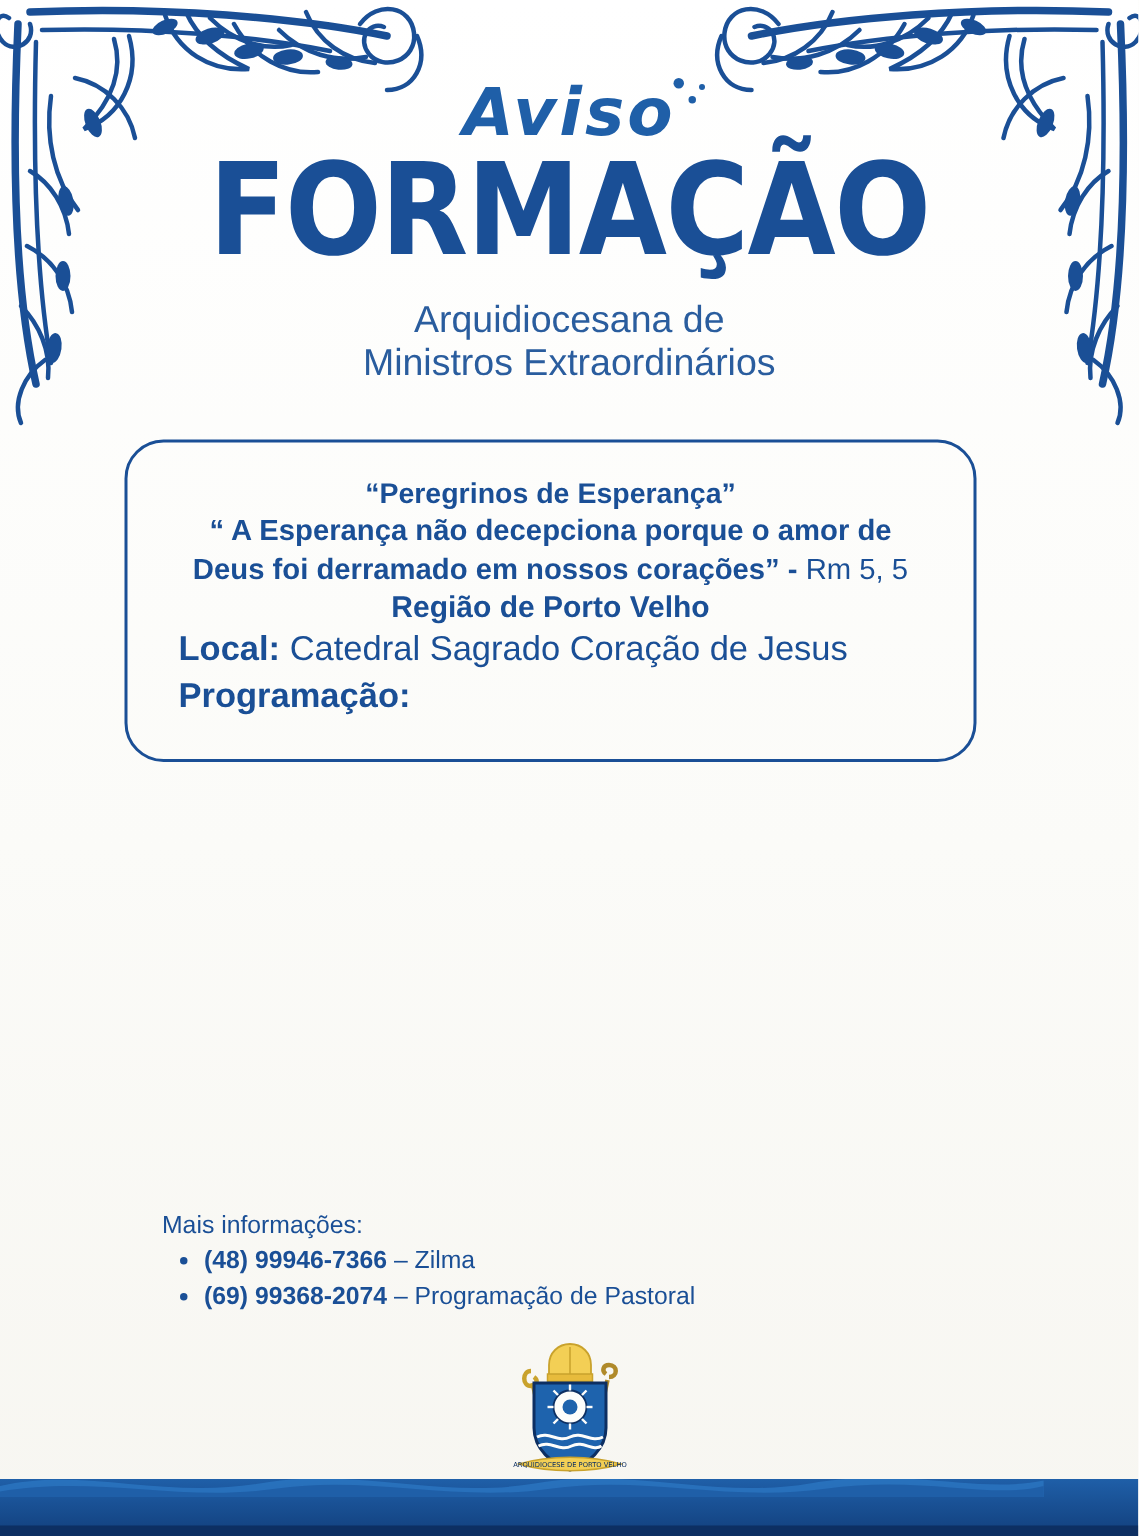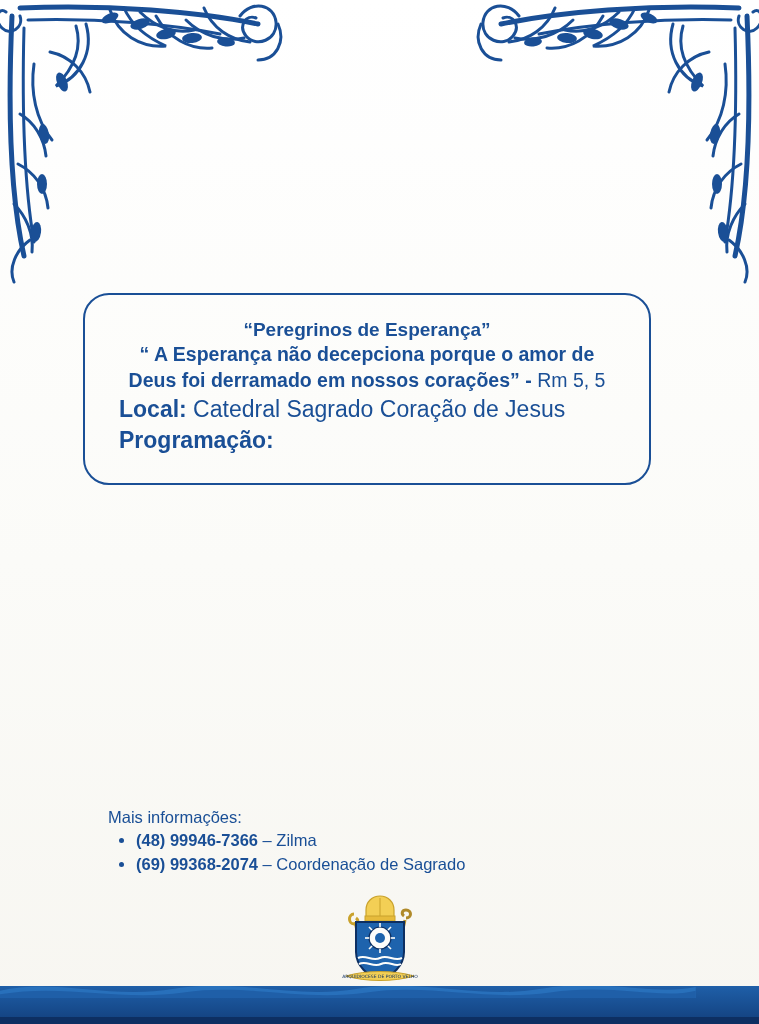--- a/index.html
+++ b/index.html
@@ -262,51 +262,65 @@
         <ellipse cx="72" cy="88" rx="5" ry="10" transform="rotate(-22 72 88)"></ellipse>
         <ellipse cx="54" cy="140" rx="5" ry="10" transform="rotate(-10 54 140)"></ellipse>
         <ellipse cx="52" cy="190" rx="5" ry="10"></ellipse>
         <ellipse cx="46" cy="238" rx="5" ry="10" transform="rotate(8 46 238)"></ellipse>
         <ellipse cx="120" cy="24" rx="9" ry="4.5" transform="rotate(-24 120 24)"></ellipse>
         <ellipse cx="236" cy="48" rx="9" ry="4.5" transform="rotate(6 236 48)"></ellipse>
       </g>
     </svg>
   </div>
 
+  <div class="header">
+    <div class="aviso">
+      <span>Aviso</span>
+      <span class="dot-a"></span>
+      <span class="dot-b"></span>
+      <span class="dot-c"></span>
+    </div>
+    <div class="formacao">FORMAÇÃO</div>
+    <div class="subtitle">
+      <div>Arquidiocesana de</div>
+      <div>Ministros Extraordinários</div>
+    </div>
+  </div>
 
   <div class="card">
 
     <div class="quote-block">
       <p class="quote-line1">“Peregrinos de Esperança”</p>
       <p class="quote-line2">
         <span>“ A Esperança não decepciona porque o amor de Deus foi derramado em nossos corações” -</span><span class="quote-ref"> Rm 5, 5</span>
       </p>
     </div>
 
 
+    <p class="region">Região de Porto Velho</p>
 
     <p class="row">
       <b>Local:</b><span> Catedral Sagrado Coração de Jesus</span>
     </p>
 
     <p class="row">
       <b>Programação:</b>
     </p>
 
 
   </div>
 
   <div class="contacts">
     <p class="lead">Mais informações:</p>
     <ul>
       <li>
         <b>(48) 99946-7366</b><span> – Zilma</span>
       </li>
       <li>
-        <b>(69) 99368-2074</b><span> – Coordenação de Sagrado</span>
+        <b>(69) 99368-2074</b><span> – Programação de Pastoral</span>
       </li>
     </ul>
   </div>
 
   <div class="crest">
     <svg width="108" height="90" viewBox="0 0 108 90" xmlns="http://www.w3.org/2000/svg">
 
       <path d="M54 4 C 46 4, 40 10, 40 18 L 40 26 L 68 26 L 68 18 C 68 10, 62 4, 54 4 Z" fill="#f3cf55" stroke="#c9a22c" stroke-width="1.2"></path>
       <path d="M54 6 L 54 26" stroke="#c9a22c" stroke-width="1"></path>
       <rect x="39" y="24" width="30" height="5" fill="#e7bb3c" stroke="#c9a22c" stroke-width="1"></rect>

